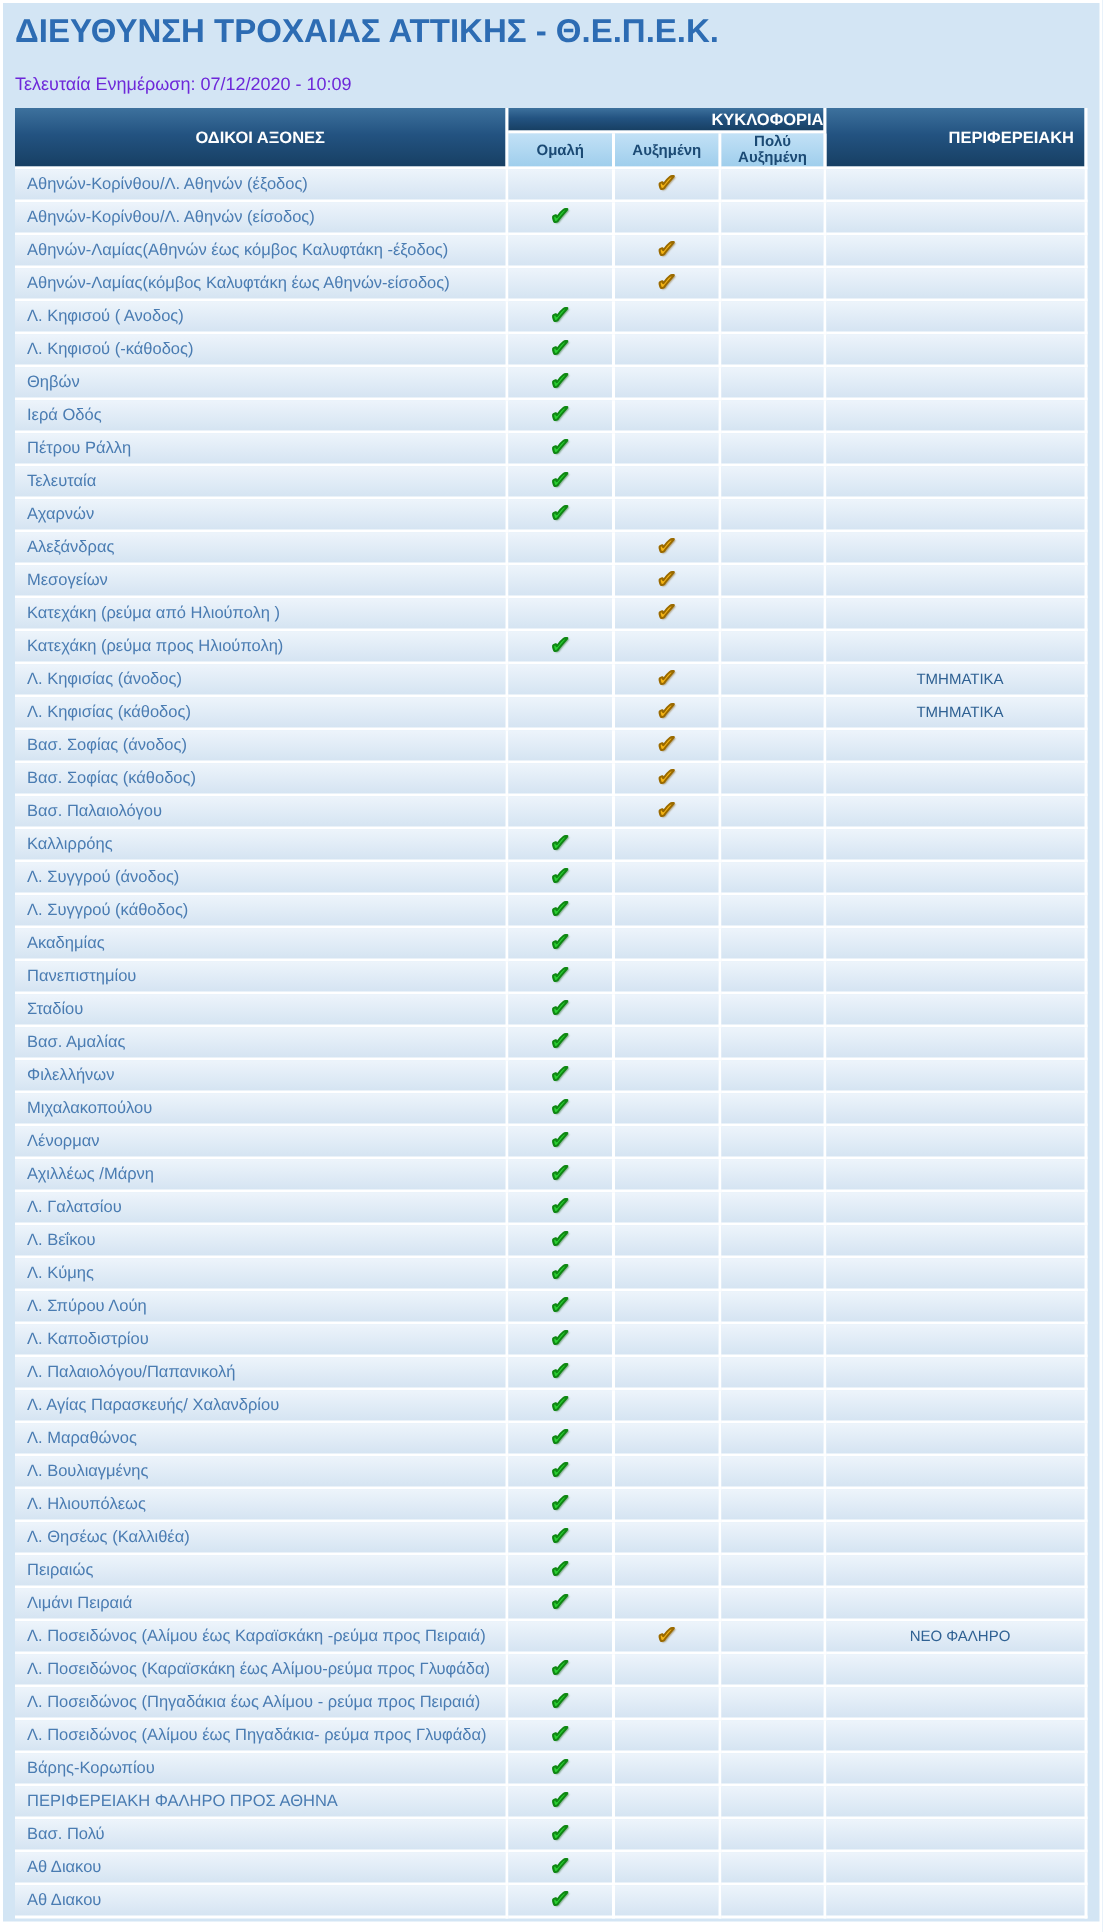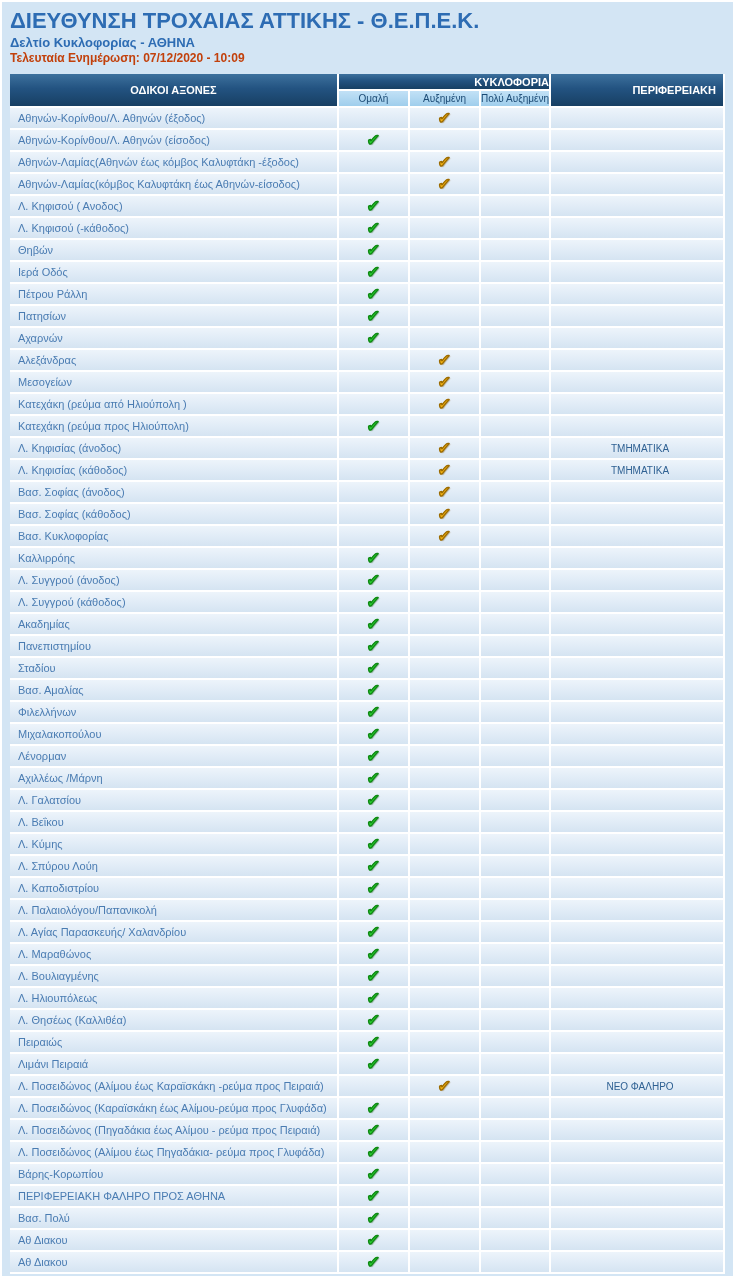--- a/index.html
+++ b/index.html
@@ -23,24 +23,25 @@
     line-height:26px;
   }
   .page-subtitle {
     margin:1px 0 0 0;
     font-size:13px;
     font-weight:bold;
     color:#2d6cb3;
     line-height:16px;
   }
   .updated {
+    margin-top:15px;
     margin-bottom:9px;
     font-size:12px;
-    font-weight:bold;
-    color:#c2410c;
+    font-weight:normal;
+    color:#6d28d9;
   }
   table.traffic-table {
     table-layout:fixed;
     width:715px;
     border-collapse:separate;
     border-spacing:0;
   }
   .th-dark {
     background:linear-gradient(180deg,#3d719d 0%, #235381 45%, #173f63 100%);
     color:#ffffff;
@@ -50,21 +51,21 @@
     border-bottom:2px solid #ffffff;
     padding:0;
   }
   .th-roads { height:32px; text-align:center;margin-top:28px; }
   .th-traffic { height:15px; text-align:right;margin-top:48px; }
   .th-remarks { text-align:right; padding-right:7px; }
   .th-sub {
     background:linear-gradient(180deg,#c2e1f6 0%,#9fceec 100%);
     color:#1b4a74;
     font-size:10px;
-    font-weight:normal;
+    font-weight:bold;
     height:15px;
     text-align:center;
     border-right:2px solid #ffffff;
     border-bottom:2px solid #ffffff;
     padding:0;
     margin-left:32px;
   }
   tbody td {
     height:20px;
     background:linear-gradient(180deg,#edf4fb 0%,#d5e4f2 100%);
@@ -104,21 +105,20 @@
     color:#f5b515;
     -webkit-text-stroke:0.8px #9a6a00;
     text-shadow:1px 1px 1px rgba(120,80,0,0.45);
   }
 </style>
 </head>
 <body>
 
 <div class="page">
   <h1 class="page-title">ΔΙΕΥΘΥΝΣΗ ΤΡΟΧΑΙΑΣ ΑΤΤΙΚΗΣ - Θ.Ε.Π.Ε.Κ.</h1>
-  <h2 class="page-subtitle">Δελτίο Κυκλοφορίας - ΑΘΗΝΑ</h2>
   <div class="updated">
     <span>Τελευταία Ενημέρωση:</span>
     <span>07/12/2020 - 10:09</span>
   </div>
 
   <table class="traffic-table">
     <colgroup>
       <col style="width:329px">
       <col style="width:71px">
       <col style="width:71px">
@@ -195,21 +195,21 @@
     <td class="remark"></td>
   </tr>
         <tr>
     <td class="road">Πέτρου Ράλλη</td>
     <td class="check"><span class="tick tick-green">✔</span></td>
     <td class="check"></td>
     <td class="check"></td>
     <td class="remark"></td>
   </tr>
         <tr>
-    <td class="road">Πατησίων</td>
+    <td class="road">Τελευταία</td>
     <td class="check"><span class="tick tick-green">✔</span></td>
     <td class="check"></td>
     <td class="check"></td>
     <td class="remark"></td>
   </tr>
         <tr>
     <td class="road">Αχαρνών</td>
     <td class="check"><span class="tick tick-green">✔</span></td>
     <td class="check"></td>
     <td class="check"></td>
@@ -265,21 +265,21 @@
     <td class="remark"></td>
   </tr>
         <tr>
     <td class="road">Βασ. Σοφίας (κάθοδος)</td>
     <td class="check"></td>
     <td class="check"><span class="tick tick-amber">✔</span></td>
     <td class="check"></td>
     <td class="remark"></td>
   </tr>
         <tr>
-    <td class="road">Βασ. Κυκλοφορίας</td>
+    <td class="road">Βασ. Παλαιολόγου</td>
     <td class="check"></td>
     <td class="check"><span class="tick tick-amber">✔</span></td>
     <td class="check"></td>
     <td class="remark"></td>
   </tr>
         <tr>
     <td class="road">Καλλιρρόης</td>
     <td class="check"><span class="tick tick-green">✔</span></td>
     <td class="check"></td>
     <td class="check"></td>

